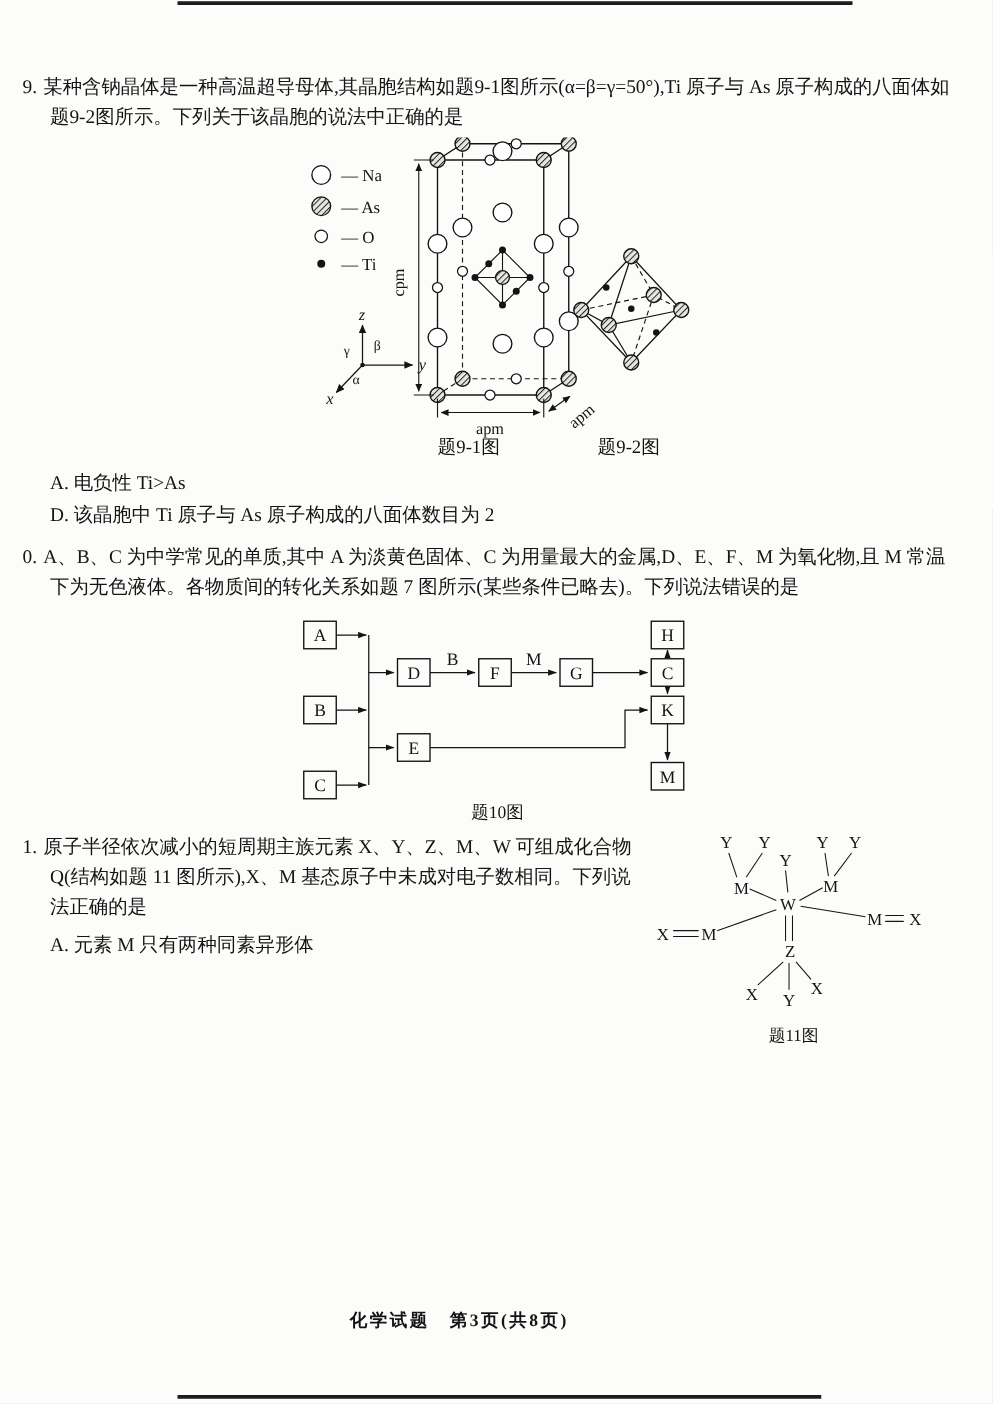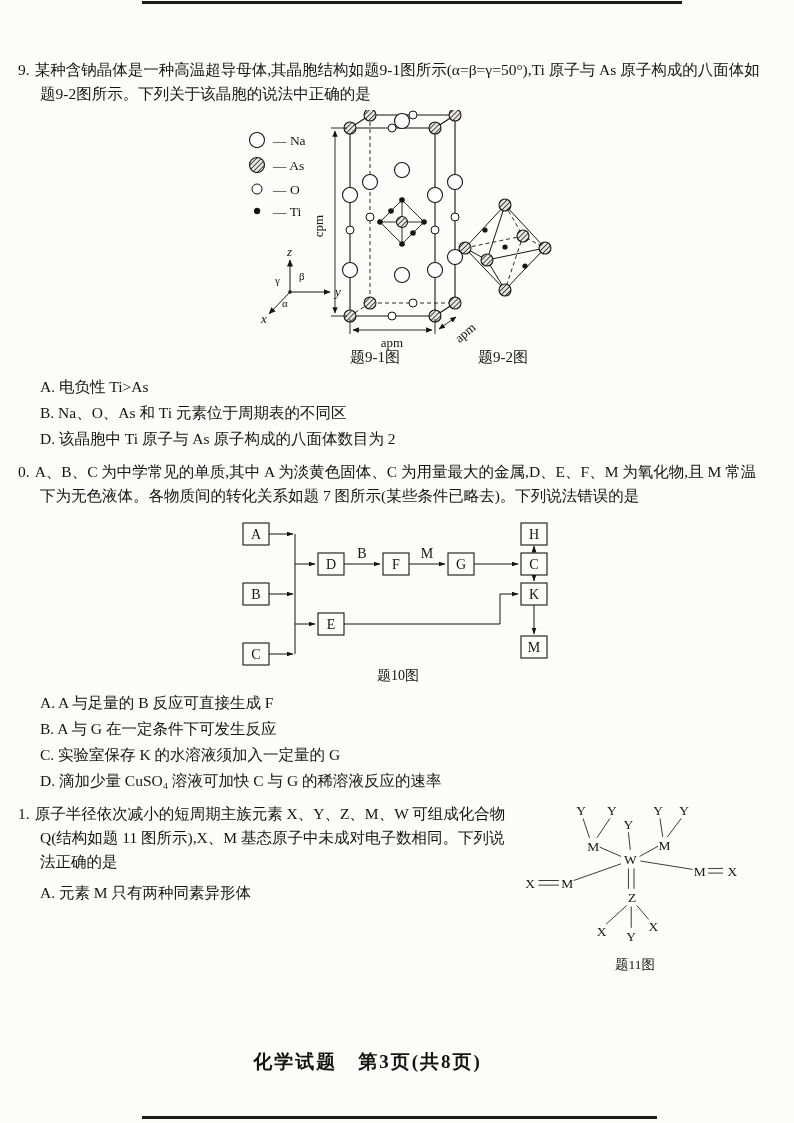--- a/index.html
+++ b/index.html
@@ -48,21 +48,21 @@
   .fcap { font-size:15px; }
 
   
   .q11-wrap { overflow:hidden; }
   .fig11 { float:right; width:232px; height:178px; margin:-4px 18px 0 8px; }
   .fig11 text { font-family:"Liberation Serif","DejaVu Serif",serif; fill:#141414; font-size:14.5px; text-anchor:middle; }
   .bond line { stroke:#141414; stroke-width:0.9; }
   .f11cap { font-size:15px; }
 
   .footer { position:absolute; top:1047px; left:0; width:735px; text-align:center;
-            font-size:19px; font-weight:600; letter-spacing:2px; }
+            font-size:14px; font-weight:600; letter-spacing:2px; }
 </style>
 </head>
 <body>
 
 <div class="page">
   <div class="scan-line top"></div>
 
   <section class="question">
     <p class="stem"><span class="qnum">9.</span><span>某种含钠晶体是一种高温超导母体,其晶胞结构如题9-1图所示(α=β=γ=50°),Ti 原子与 As 原子构成的八面体如题9-2图所示。下列关于该晶胞的说法中正确的是</span></p>
 
@@ -175,21 +175,20 @@
         <circle class="cAs" cx="252" cy="150" r="6"></circle>
         <circle class="cAs" cx="288" cy="126" r="6"></circle>
       </g>
 
       <text class="cap" x="140" y="252">题9-1图</text>
       <text class="cap" x="268" y="252">题9-2图</text>
     </svg>
 
     <div class="opts">
       <div class="opt">A. 电负性 Ti&gt;As</div>
-      <div class="opt">B. Na、O、As 和 Ti 元素位于周期表的不同区</div>
       <div class="opt">D. 该晶胞中 Ti 原子与 As 原子构成的八面体数目为 2</div>
     </div>
   </section>
 
   <section class="question">
     <p class="stem"><span class="qnum">0.</span><span>A、B、C 为中学常见的单质,其中 A 为淡黄色固体、C 为用量最大的金属,D、E、F、M 为氧化物,且 M 常温下为无色液体。各物质间的转化关系如题 7 图所示(某些条件已略去)。下列说法错误的是</span></p>
 
     <svg class="fig10" viewBox="0 0 360 170">
       <defs>
         <marker id="ar" markerWidth="8" markerHeight="6" refX="6.5" refY="2.5" orient="auto">
@@ -233,26 +232,20 @@
         <rect class="fbox" x="306" y="69" width="26" height="22"></rect>
           <text x="319" y="85">K</text>
         <rect class="fbox" x="306" y="122" width="26" height="22"></rect>
           <text x="319" y="138">M</text>
       </g>
       <text class="flab" x="147" y="44">B</text>
       <text class="flab" x="212" y="44">M</text>
       <text class="fcap" x="183" y="166">题10图</text>
     </svg>
 
-    <div class="opts">
-      <div class="opt">A. A 与足量的 B 反应可直接生成 F</div>
-      <div class="opt">B. A 与 G 在一定条件下可发生反应</div>
-      <div class="opt">C. 实验室保存 K 的水溶液须加入一定量的 G</div>
-      <div class="opt">D. 滴加少量 CuSO₄ 溶液可加快 C 与 G 的稀溶液反应的速率</div>
-    </div>
   </section>
 
   <section class="question q11-wrap">
 
     <svg class="fig11" viewBox="0 0 250 192">
       <g class="bond">
         <line x1="70" y1="22" x2="77" y2="43"></line>
         <line x1="99" y1="22" x2="85" y2="43"></line>
         <line x1="119" y1="37" x2="121" y2="56"></line>
         <line x1="153" y1="22" x2="156" y2="42"></line>

